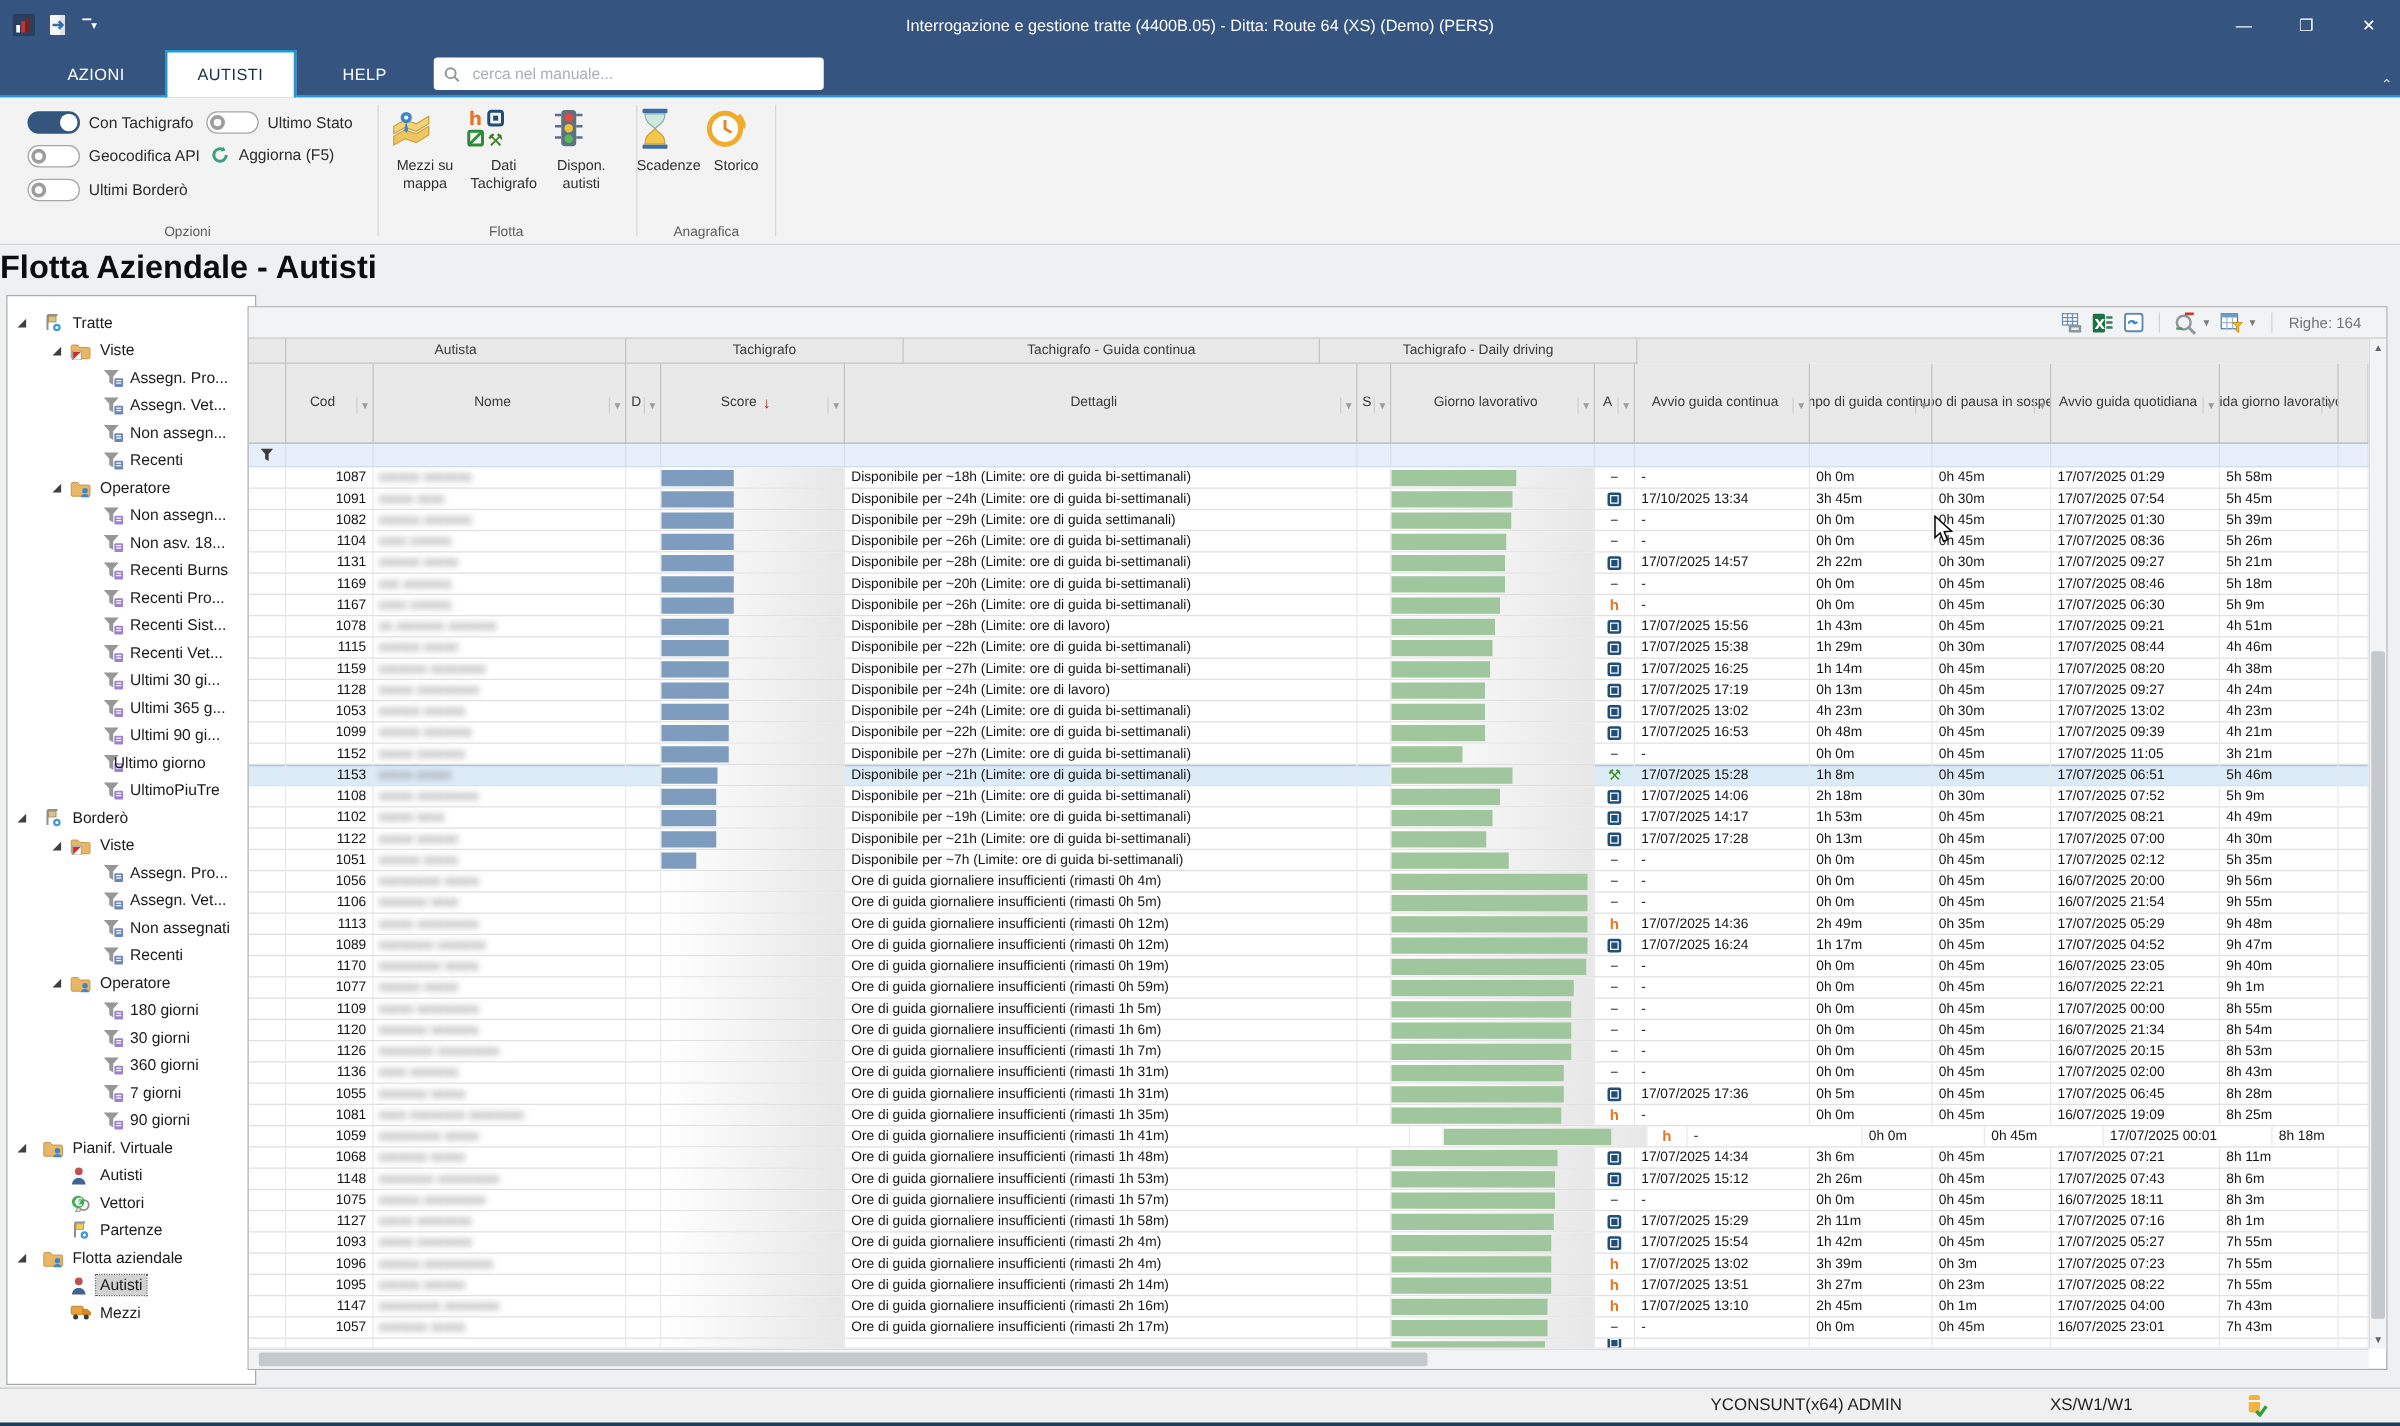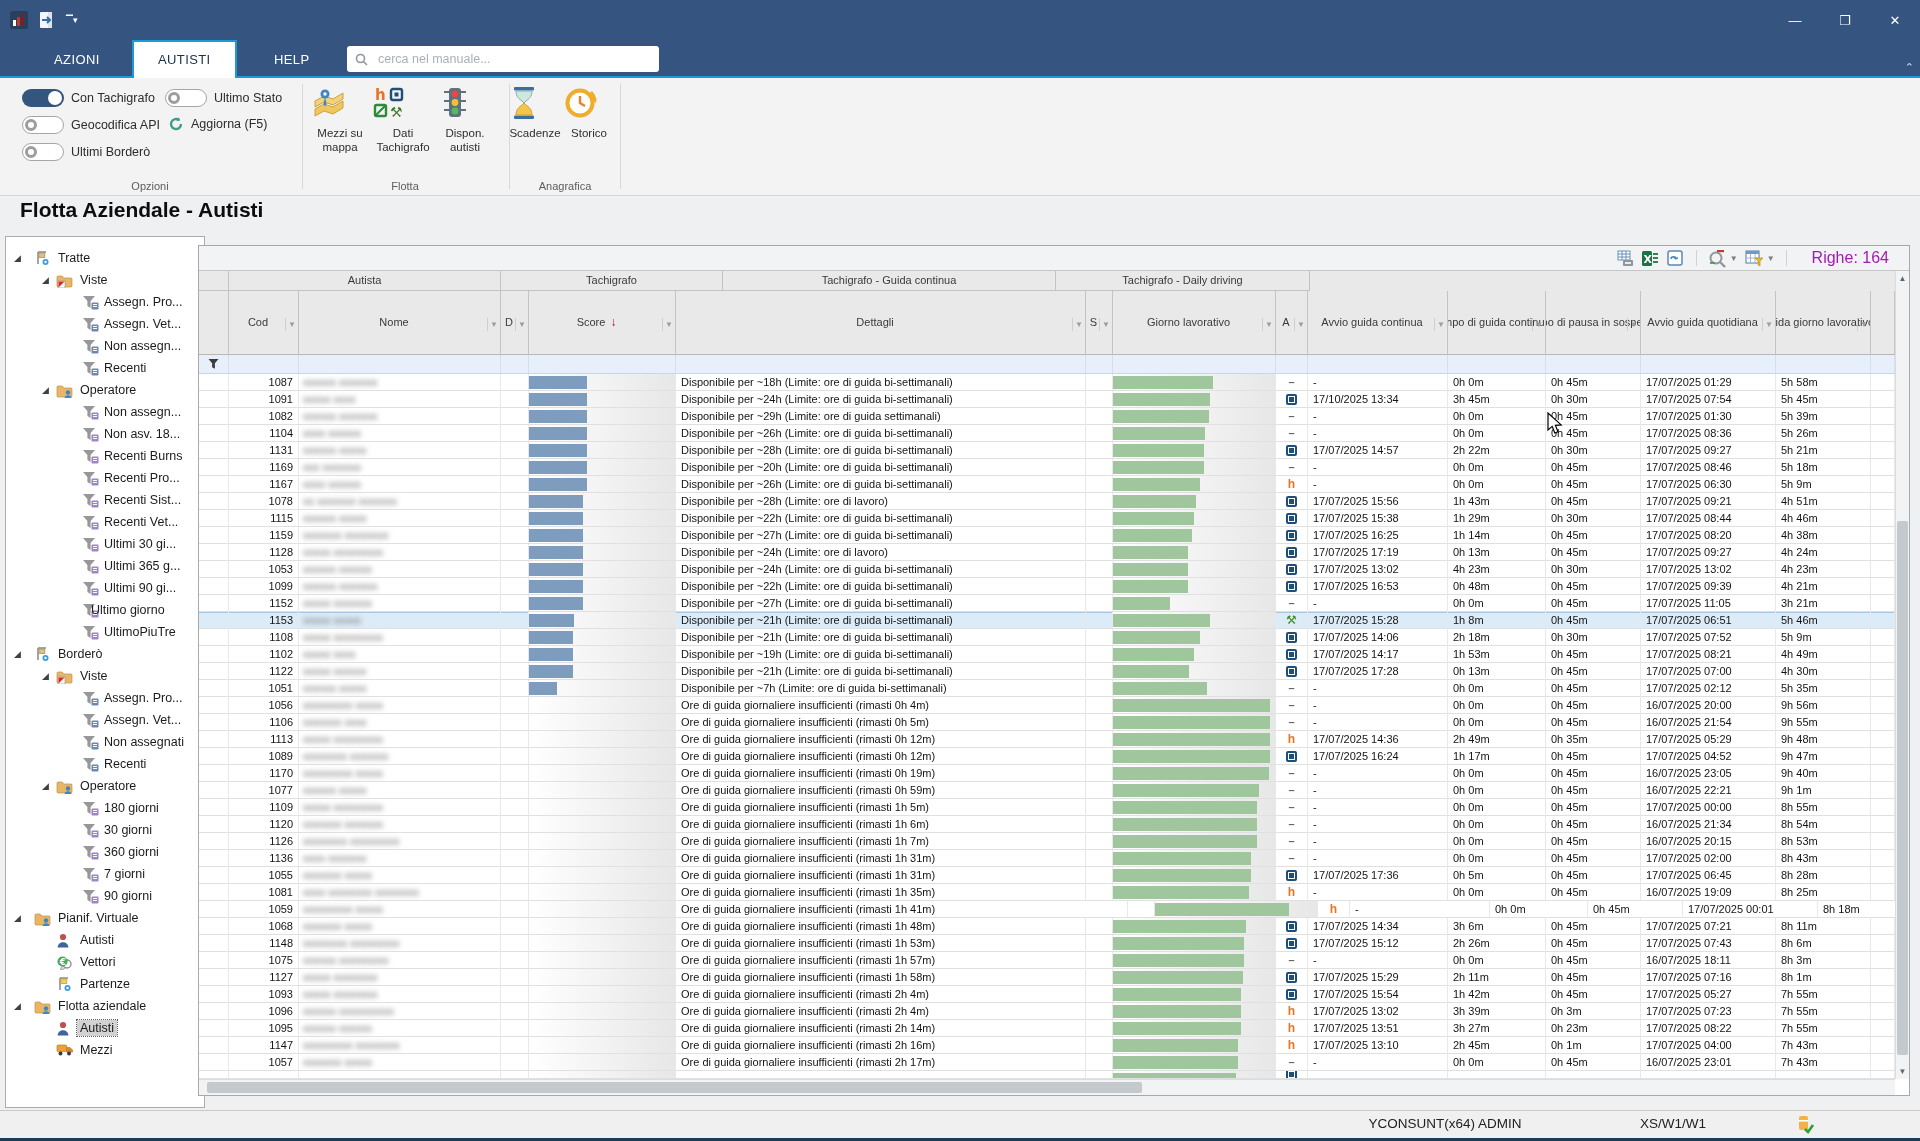--- a/index.html
+++ b/index.html
@@ -27,35 +27,35 @@
   .rgrouplabel{position:absolute;bottom:3px;font-size:11px;color:#5d5d5d;text-align:center}
   .optrow{position:absolute;display:flex;align-items:center;gap:7px;font-size:12.5px;color:#2c2c2c}
   .pill{width:42px;height:18px;border-radius:9px;position:relative;box-sizing:border-box;flex:none}
   .pill.on{background:#33557e}
   .pill.on::after{content:"";position:absolute;right:2px;top:2px;width:14px;height:14px;border-radius:50%;background:#fff}
   .pill.off{background:#fff;border:1px solid #a6a6a6}
   .pill.off::after{content:"";position:absolute;left:2px;top:2px;width:12px;height:12px;border-radius:50%;background:#fff;border:3.5px solid #9d9d9d;box-sizing:border-box}
   .rbtn{position:absolute;top:8px;text-align:center;font-size:11.5px;color:#2f2f2f;line-height:14px}
   .rbtn .ric{margin:0 auto 6px auto}
   
-  .heading{position:absolute;left:20px;top:198px;font-size:21px;font-weight:bold;color:#0d0d0d}
+  .heading{position:absolute;left:0;top:198px;font-size:26px;font-weight:bold;color:#0d0d0d}
   
   .sidebar{position:absolute;left:5px;top:236px;width:200px;height:872px;background:#fff;border:1px solid #ababab;box-sizing:border-box;overflow:hidden}
   .titem{position:absolute;height:22px;display:flex;align-items:center;font-size:12.5px;color:#1b1b1b;white-space:nowrap}
   .titem .arrow{position:absolute;font-size:9px;color:#404040}
   .titem .tico{position:absolute}
   .titem .tlabel{position:absolute;padding:1px 3px}
   .titem.sel .tlabel{background:#d2d2d2;outline:1px dotted #5e5e5e}
   
   .grid{position:absolute;left:198px;top:245px;width:1712px;height:851px;background:#fff;border:1px solid #a9a9a9;box-sizing:border-box}
   .gtoolbar{height:25px;background:#f2f3f4;border-bottom:1px solid #c6c6c6;display:flex;align-items:center;justify-content:flex-end;gap:7px;padding-right:20px;box-sizing:border-box}
   .tbico{width:18px;height:18px;display:flex;align-items:center;justify-content:center}
   .tbdd{font-size:8px;color:#7c7c7c;margin-left:-3px}
   .tbsep{width:1px;height:16px;background:#d2d2d2;margin:0 4px}
-  .rowcount{font-size:16px;color:#a21caf;margin-left:14px}
+  .rowcount{font-size:12px;color:#737373;margin-left:2px}
   .gbody{position:absolute;left:0;top:25px;right:14px;bottom:16px;overflow:hidden}
   .grow,.ghg,.ghc,.gfr{display:flex}
   .gc{box-sizing:border-box;flex:none;overflow:hidden;white-space:nowrap}
   .ghg{height:20px;background:#e9e9e9;font-size:11px;color:#3a3a3a}
   .ghg .gc{border-right:1px solid #c3c3c3;border-bottom:1px solid #c3c3c3;text-align:center;line-height:19px}
   .ghc{height:64px;background:#e9e9e9}
   .ghc .gc{border-right:1px solid #c3c3c3;border-bottom:1px solid #b7b7b7;position:relative;display:flex;align-items:center;justify-content:center;text-align:center;font-size:11px;color:#3a3a3a;line-height:13px;padding:0 13px 0 2px}
   .ghc .fdd{position:absolute;right:2px;top:50%;margin-top:-5px;font-size:8px;color:#9d9d9d;border-left:1px solid #cfcfcf;padding-left:2px}
   .sortarrow{color:#9b0d0d;font-weight:bold;font-size:12px;margin-left:5px}
   .gfr{height:18px;background:#e7f0fa;border-bottom:1px solid #c8d6e5}
@@ -106,20 +106,21 @@
       </span>
     <span>
         <svg width="18" height="18">
           <rect x="2" y="1" width="12" height="16" rx="1" fill="#f5f6f7"></rect>
           <rect x="10" y="1" width="4" height="16" fill="#dfe3e8"></rect>
           <path d="M4 9h8M9 6l3 3-3 3" stroke="#2f6fae" stroke-width="2" fill="none"></path>
         </svg>
       </span>
     <span style="color:#fff;font-size:9px">▔▾</span>
   </div>
+  <div class="tb-title">Interrogazione e gestione tratte  (4400B.05) - Ditta: Route 64 (XS)  (Demo) (PERS)</div>
   <div class="tb-ctrl tb-min">—</div>
   <div class="tb-ctrl tb-max">❐</div>
   <div class="tb-ctrl tb-close">✕</div>
 </div>
 
 <div class="tabrow">
   <div class="blueline"></div>
   <div class="tab" style="left:30px">AZIONI</div>
   <div class="tab sel" style="left:132px">AUTISTI</div>
   <div class="tab" style="left:250px">HELP</div>

